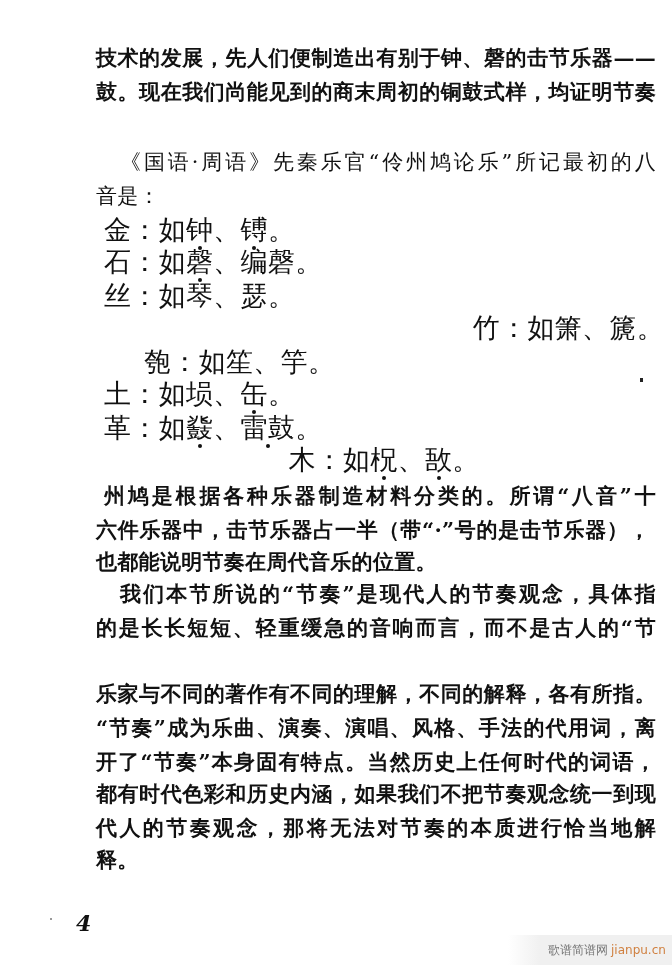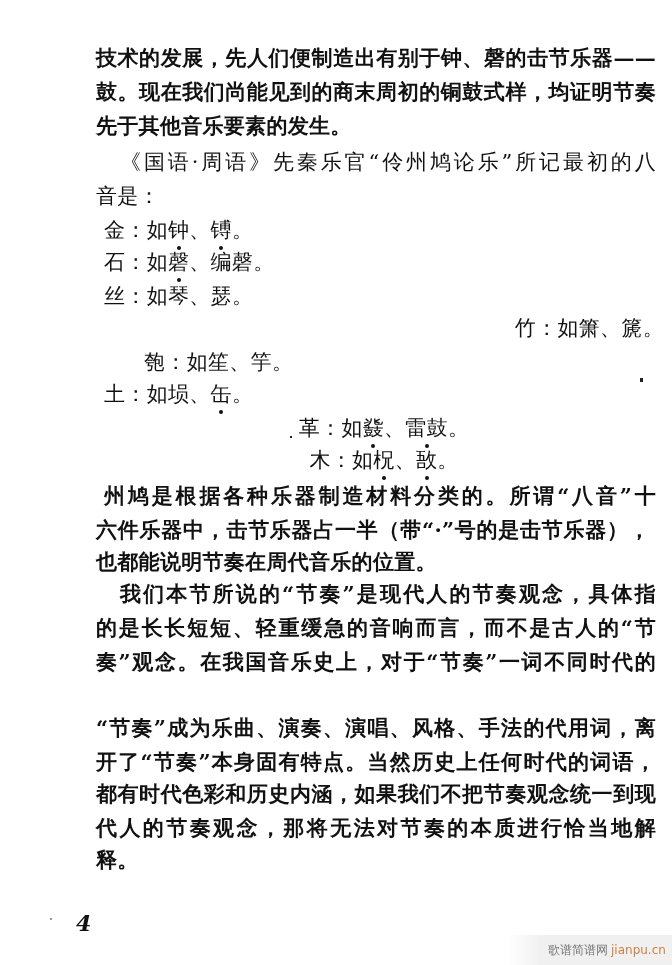--- a/index.html
+++ b/index.html
@@ -7,21 +7,21 @@
     width: 672px; height: 965px; background: #ffffff; position: relative; overflow: hidden;
     font-family: "DejaVu Serif", "Liberation Serif", serif; color: #111;
   }
   .page { position: absolute; left: 0; top: 0; width: 672px; height: 965px; }
   .line {
     position: absolute; left: 96px; width: 560px;
     font-size: 21px; line-height: 28px; height: 28px; white-space: nowrap;
     font-weight: bold; letter-spacing: 0.3px;
   }
   .line.ind { left: 120px; }
-  .list-line { left: 104px; font-weight: normal; font-size: 21px; }
+  .list-line { left: 104px; font-weight: normal; font-size: 27px; }
   .just { text-align-last: justify; text-align: justify; }
   .dotted { position: relative; display: inline-block; }
   .dotted::after {
     content: ""; position: absolute; left: 50%; bottom: -6px; width: 4px; height: 4px;
     margin-left: -2px; background: #111; border-radius: 50%;
   }
   .page-number {
     position: absolute; left: 76px; top: 910px; font-size: 22px; font-style: italic; font-weight: bold;
   }
   .watermark {
@@ -33,42 +33,41 @@
   .wm-en { color: #d08040; margin-left: 3px; }
   .speck { position: absolute; background: #222; }
 </style>
 </head>
 <body>
 
 <div class="page">
 
   <div class="line just" style="top:44px">技术的发展，先人们便制造出有别于钟、磬的击节乐器——</div>
   <div class="line just" style="top:78px">鼓。现在我们尚能见到的商末周初的铜鼓式样，均证明节奏</div>
-  <div class="line" style="top:112px">先于其他音乐要素的发生。</div>
   <div class="line ind just" style="top:148px; width:536px; font-weight:normal">《国语·周语》先秦乐官“伶州鸠论乐”所记最初的八</div>
   <div class="line" style="top:182px; font-weight:normal">音是：</div>
 
   <div id="eight-list">
       <div class="line list-line" style="top: 216px;"><span>金</span><span>：</span><span>如</span><span class="dotted">钟</span><span>、</span><span class="dotted">镈</span><span>。</span></div>
       <div class="line list-line" style="top: 248px;"><span>石</span><span>：</span><span>如</span><span class="dotted">磬</span><span>、</span><span>编磬</span><span>。</span></div>
       <div class="line list-line" style="top: 282px;"><span>丝</span><span>：</span><span>如</span><span>琴</span><span>、</span><span>瑟</span><span>。</span></div>
       <div class="line list-line" style="top: 314px; text-align: right;"><span>竹</span><span>：</span><span>如</span><span>箫</span><span>、</span><span>篪</span><span>。</span></div>
       <div class="line list-line" style="top: 348px; margin-left: 40px;"><span>匏</span><span>：</span><span>如</span><span>笙</span><span>、</span><span>竽</span><span>。</span></div>
       <div class="line list-line" style="top: 380px;"><span>土</span><span>：</span><span>如</span><span>埙</span><span>、</span><span class="dotted">缶</span><span>。</span></div>
-      <div class="line list-line" style="top: 414px; text-align: center;"><span>革</span><span>：</span><span>如</span><span class="dotted">鼗</span><span>、</span><span class="dotted">雷鼓</span><span>。</span></div>
+      <div class="line list-line" style="top: 414px;"><span>革</span><span>：</span><span>如</span><span class="dotted">鼗</span><span>、</span><span class="dotted">雷鼓</span><span>。</span></div>
       <div class="line list-line" style="top: 446px; text-align: center;"><span>木</span><span>：</span><span>如</span><span class="dotted">柷</span><span>、</span><span class="dotted">敔</span><span>。</span></div>
     </div>
 
   <div class="line ind just" style="top:482px; left:104px; width:552px;">州鸠是根据各种乐器制造材料分类的。所谓“八音”十</div>
   <div class="line just" style="top:516px; width:554px">六件乐器中，击节乐器占一半（带“·”号的是击节乐器），</div>
   <div class="line" style="top:548px">也都能说明节奏在周代音乐的位置。</div>
 
   <div class="line ind just" style="top:580px; width:536px;">我们本节所说的“节奏”是现代人的节奏观念，具体指</div>
   <div class="line just" style="top:614px">的是长长短短、轻重缓急的音响而言，而不是古人的“节</div>
-  <div class="line just" style="top:648px">奏”观念。在我国音乐史上，对于“节奏”一词不同时代的</div>
+  <div class="line just" style="top:680px">乐家与不同的著作有不同的理解，不同的解释，各有所指。</div>
   <div class="line just" style="top:714px">“节奏”成为乐曲、演奏、演唱、风格、手法的代用词，离</div>
   <div class="line just" style="top:780px">都有时代色彩和历史内涵，如果我们不把节奏观念统一到现</div>
   <div class="line just" style="top:748px">开了“节奏”本身固有特点。当然历史上任何时代的词语，</div>
   <div class="line just" style="top:814px">代人的节奏观念，那将无法对节奏的本质进行恰当地解</div>
   <div class="line" style="top:846px">释。</div>
 
   <div class="page-number">4</div>
 
   <div class="speck" style="left:640px; top:378px; width:3px; height:4px;"></div>
   <div class="speck" style="left:290px; top:436px; width:2px; height:2px;"></div>

